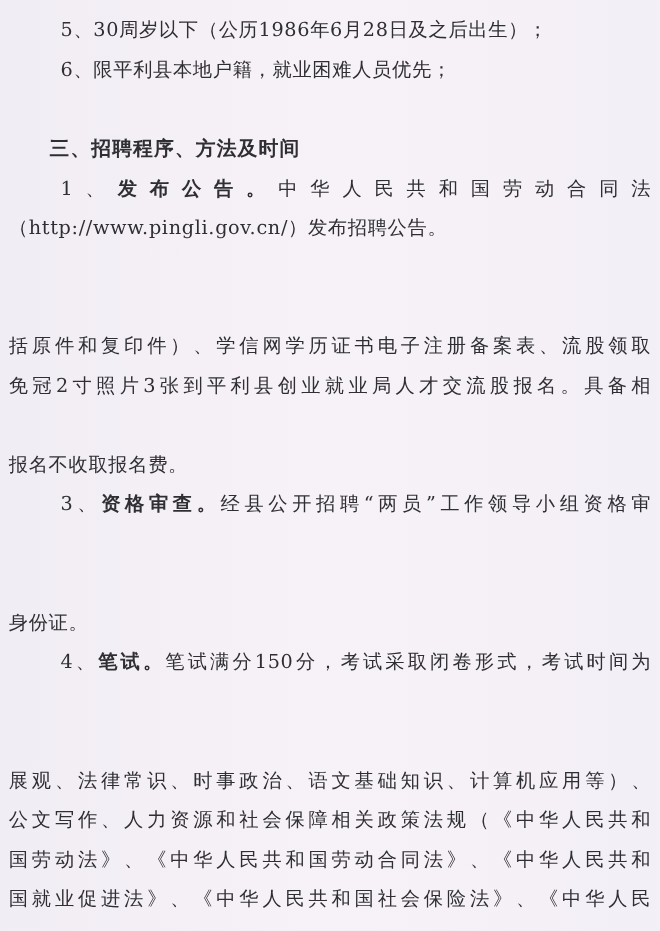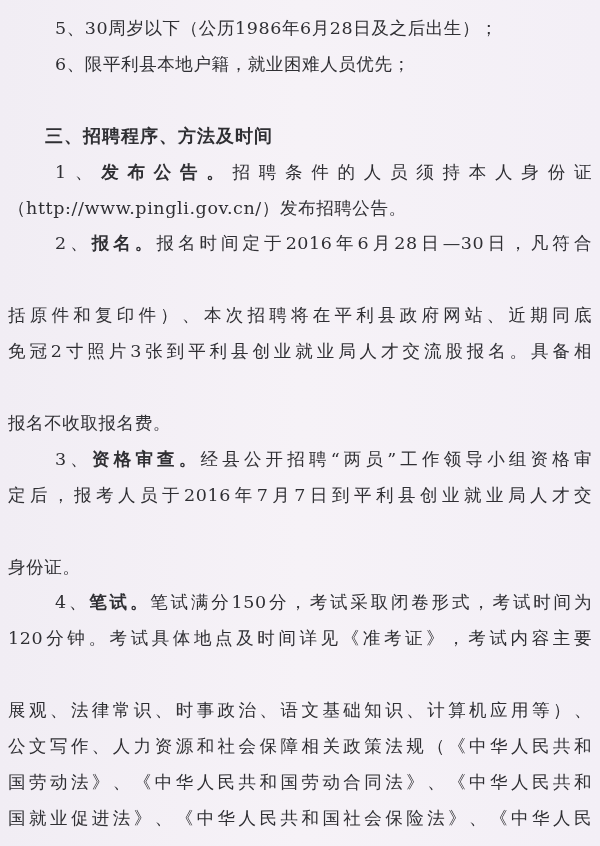--- a/index.html
+++ b/index.html
@@ -31,39 +31,34 @@
 <body>
 
 <div class="page">
 
   <div class="line indent" style="top:16px">5、30周岁以下（公历1986年6月28日及之后出生）；</div>
   <div class="line indent" style="top:52px">6、限平利县本地户籍，就业困难人员优先；</div>
 
   <div class="line heading" style="top:124px">三、招聘程序、方法及时间</div>
 
   <div class="line indent justify" style="top:160px">
-    <span>1、</span><b>发布公告。</b><span>招聘条件的人员须持本人身份证</span>
+    <span>1、</span><b>发布公告。</b><span>中华人民共和国劳动合同法</span>
   </div>
   <div class="line" style="top:196px">（http://www.pingli.gov.cn/）发布招聘公告。</div>
 
-  <div class="line indent justify" style="top:231px">
-    <span>2、</span><b>报名。</b><span>报名时间定于2016年6月28日—30日，凡符合</span>
-  </div>
-  <div class="line justify" style="top:303px">括原件和复印件）、本次招聘将在平利县政府网站、近期同底</div>
+  <div class="line justify" style="top:303px">括原件和复印件）、学信网学历证书电子注册备案表、流股领取</div>
   <div class="line justify" style="top:339px">免冠2寸照片3张到平利县创业就业局人才交流股报名。具备相</div>
   <div class="line" style="top:411px">报名不收取报名费。</div>
 
   <div class="line indent justify" style="top:447px">
     <span>3、</span><b>资格审查。</b><span>经县公开招聘“两员”工作领导小组资格审</span>
   </div>
-  <div class="line justify" style="top:483px">定后，报考人员于2016年7月7日到平利县创业就业局人才交</div>
   <div class="line" style="top:555px">身份证。</div>
 
   <div class="line indent justify" style="top:590px">
     <span>4、</span><b>笔试。</b><span>笔试满分150分，考试采取闭卷形式，考试时间为</span>
   </div>
-  <div class="line justify" style="top:626px">120分钟。考试具体地点及时间详见《准考证》，考试内容主要</div>
   <div class="line justify" style="top:698px">展观、法律常识、时事政治、语文基础知识、计算机应用等）、</div>
   <div class="line justify" style="top:734px">公文写作、人力资源和社会保障相关政策法规（《中华人民共和</div>
   <div class="line justify" style="top:770px">国劳动法》、《中华人民共和国劳动合同法》、《中华人民共和</div>
   <div class="line justify" style="top:806px">国就业促进法》、《中华人民共和国社会保险法》、《中华人民</div>
 
 </div>
 
 </body></html>

